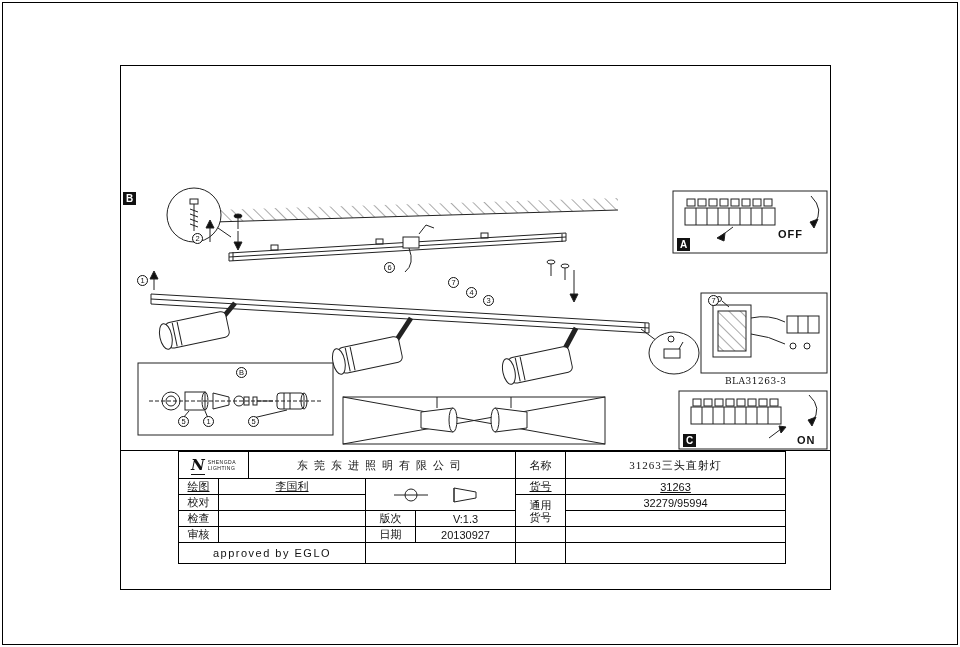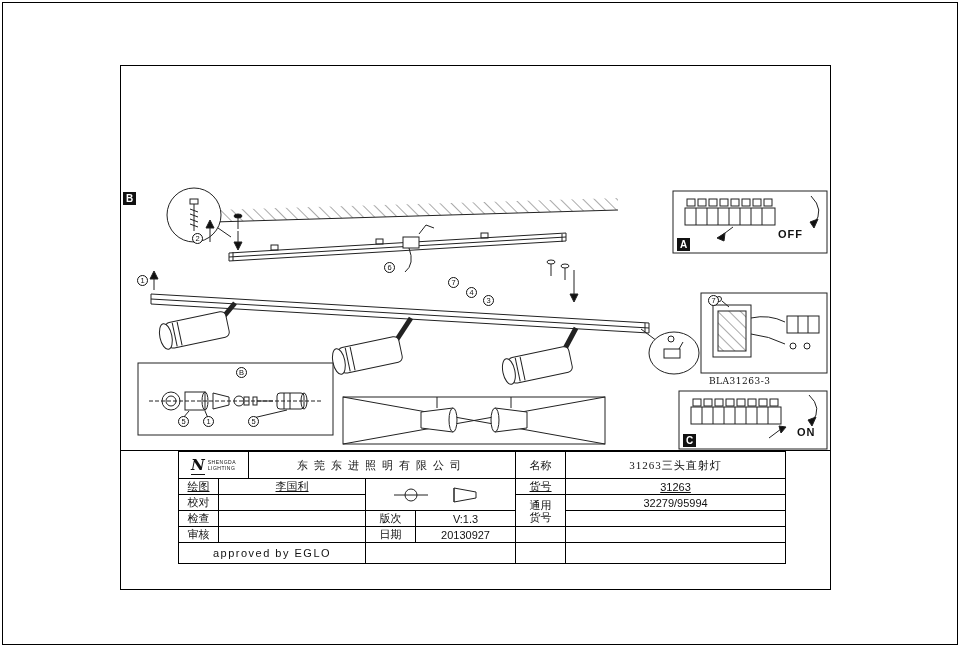--- a/index.html
+++ b/index.html
@@ -5,21 +5,21 @@
   html,body{margin:0;padding:0;background:#fff;}
   .page{position:relative;width:960px;height:647px;background:#fff;overflow:hidden;
         font-family:"Liberation Sans",sans-serif;color:#111;}
   .page-border{position:absolute;inset:2px;border:1px solid #000;pointer-events:none;}
   .frame{position:absolute;left:120px;top:65px;width:711px;height:525px;border:1px solid #000;box-sizing:border-box;}
   .drawing{position:relative;width:100%;height:385px;border-bottom:1px solid #000;box-sizing:border-box;}
   .drawing svg{position:absolute;left:0;top:0;}
   .sec{position:absolute;background:#111;color:#fff;font-weight:bold;font-size:10px;line-height:13px;
        height:13px;padding:0 3px;letter-spacing:0;}
   .sw{position:absolute;font-weight:bold;font-size:11px;letter-spacing:1px;}
-  .pc{position:absolute;left:588px;top:310px;font-family:"DejaVu Serif",serif;font-size:9px;letter-spacing:.5px;}
+  .pc{position:absolute;left:604px;top:310px;font-family:"DejaVu Serif",serif;font-size:9px;letter-spacing:.5px;}
   .co{position:absolute;width:11px;height:11px;box-sizing:border-box;border:1px solid #111;border-radius:50%;
       background:#fff;font-size:7.5px;line-height:9px;text-align:center;}
   .print-note{height:22px;text-align:center;font-family:"DejaVu Serif",serif;font-size:15px;
               letter-spacing:2px;padding-top:2px;box-sizing:border-box;}
   table.title-block{border-collapse:collapse;table-layout:fixed;width:607px;margin-left:57px;background:#fff;}
   table.title-block td{border:1px solid #000;padding:0 2px;font-size:11px;text-align:center;overflow:hidden;white-space:nowrap;}
   tr.r1{height:27px;} tr.r2{height:14px;text-decoration:underline;} tr.r3{height:13px;} tr.r4{height:14px;margin-left:16px;} tr.r5{height:13px;margin-left:28px;} tr.r6{height:21px;padding-left:44px;}
   td.company-cell{font-family:Liberation Sans, sans-serif;font-size:16px;letter-spacing:6px;}
   td.name-val{font-size:12px;letter-spacing:1px;font-family:Liberation Serif, serif;}
   td.logo-cell{padding:1px;}
@@ -235,21 +235,21 @@
           <ellipse cx="374" cy="354" rx="4" ry="12" fill="#fff"></ellipse>
           <line x1="390" y1="342" x2="390" y2="331"></line>
         </g>
       </svg>
 
       <span class="sec" style="left:2px;top:126px">B</span>
       <span class="sec" style="left:556px;top:172px">A</span>
       <span class="sec" style="left:562px;top:368px">C</span>
 
       <span class="sw" style="left:657px;top:162px">OFF</span>
-      <span class="sw" style="left:676px;top:360px">ON</span>
+      <span class="sw" style="left:676px;top:368px">ON</span>
 
       <span class="pc">BLA31263-3</span>
 
       <span class="co" style="left:71px;top:167px">2</span>
       <span class="co" style="left:16px;top:209px">1</span>
       <span class="co" style="left:263px;top:196px">6</span>
       <span class="co" style="left:327px;top:211px">7</span>
       <span class="co" style="left:345px;top:221px">4</span>
       <span class="co" style="left:362px;top:229px">3</span>
       <span class="co" style="left:115px;top:301px">B</span>

